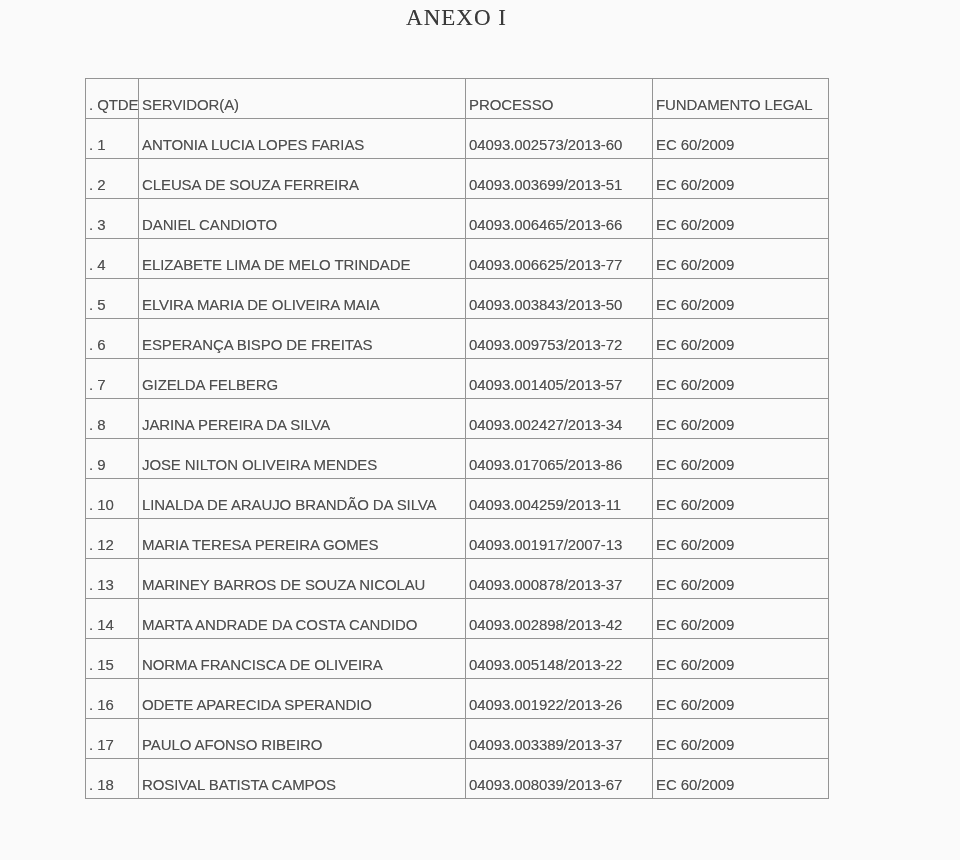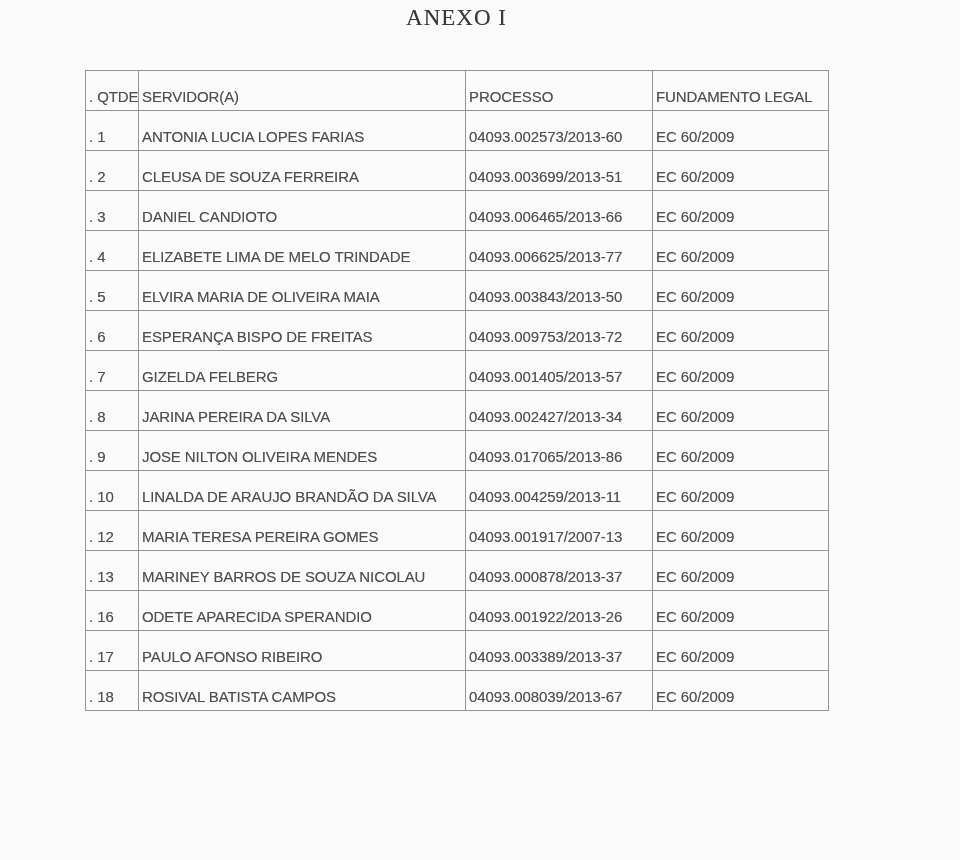--- a/index.html
+++ b/index.html
@@ -34,21 +34,21 @@
     font-family: "Liberation Serif", "DejaVu Serif", serif;
     font-size: 23px;
     font-weight: 500;
     letter-spacing: 1px;
     color: var(--title);
     text-shadow: 0 0 0.6px rgba(58,58,58,0.55);
   }
   table.anexo-table {
     position: absolute;
     left: 85px;
-    top: 70px;
+    top: 78px;
     width: 743px;
     border-collapse: collapse;
     table-layout: fixed;
   }
   .anexo-table th,
   .anexo-table td {
     border: 1px solid var(--border);
     vertical-align: bottom;
     text-align: left;
     padding: 2px 2px 5px 3px;
@@ -168,21 +168,33 @@
           <td>EC 60/2009</td>
         </tr>
 
         <tr>
           <td>. 13</td>
           <td>MARINEY BARROS DE SOUZA NICOLAU</td>
           <td>04093.000878/2013-37</td>
           <td>EC 60/2009</td>
         </tr>
 
-
+        <tr>
+          <td>. 14</td>
+          <td>MARTA ANDRADE DA COSTA CANDIDO</td>
+          <td>04093.002898/2013-42</td>
+          <td>EC 60/2009</td>
+        </tr>
+
+        <tr>
+          <td>. 15</td>
+          <td>NORMA FRANCISCA DE OLIVEIRA</td>
+          <td>04093.005148/2013-22</td>
+          <td>EC 60/2009</td>
+        </tr>
 
         <tr>
           <td>. 16</td>
           <td>ODETE APARECIDA SPERANDIO</td>
           <td>04093.001922/2013-26</td>
           <td>EC 60/2009</td>
         </tr>
 
         <tr>
           <td>. 17</td>

